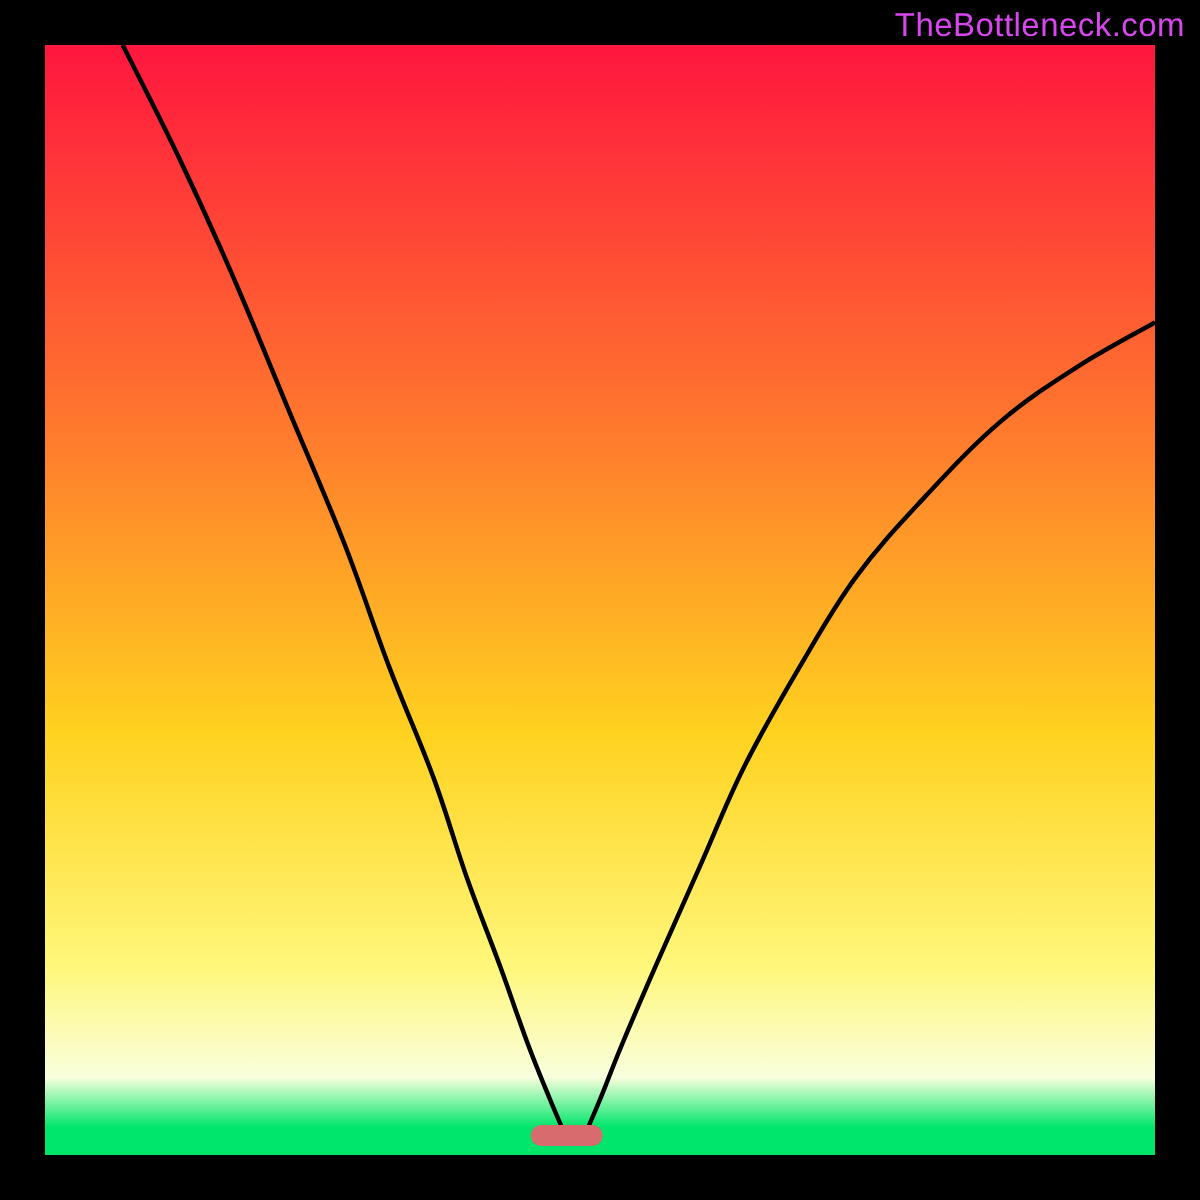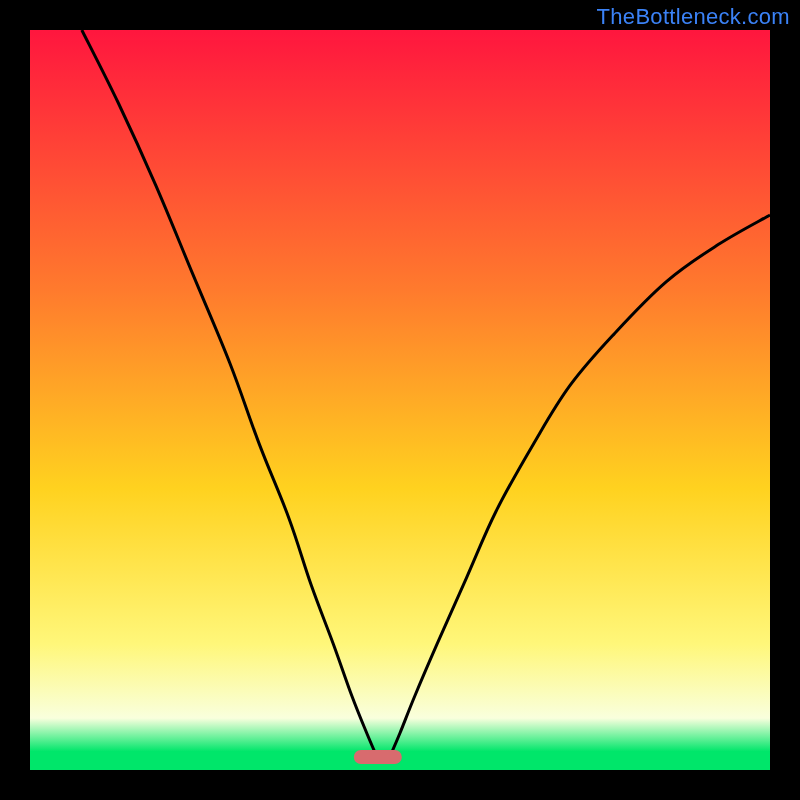--- a/index.html
+++ b/index.html
@@ -15,21 +15,21 @@
     left: 30px;
     top: 30px;
     width: 740px;
     height: 740px;
     overflow: hidden;
   }
   .attribution {
     position: absolute;
     top: 4px;
     right: 10px;
-    color: #3b82f6;
+    color: #d946ef;
     font-size: 22px;
     letter-spacing: 0.3px;
   }
   svg { display: block; }
 </style>
 </head>
 <body>
 
 <div class="attribution">TheBottleneck.com</div>
 

